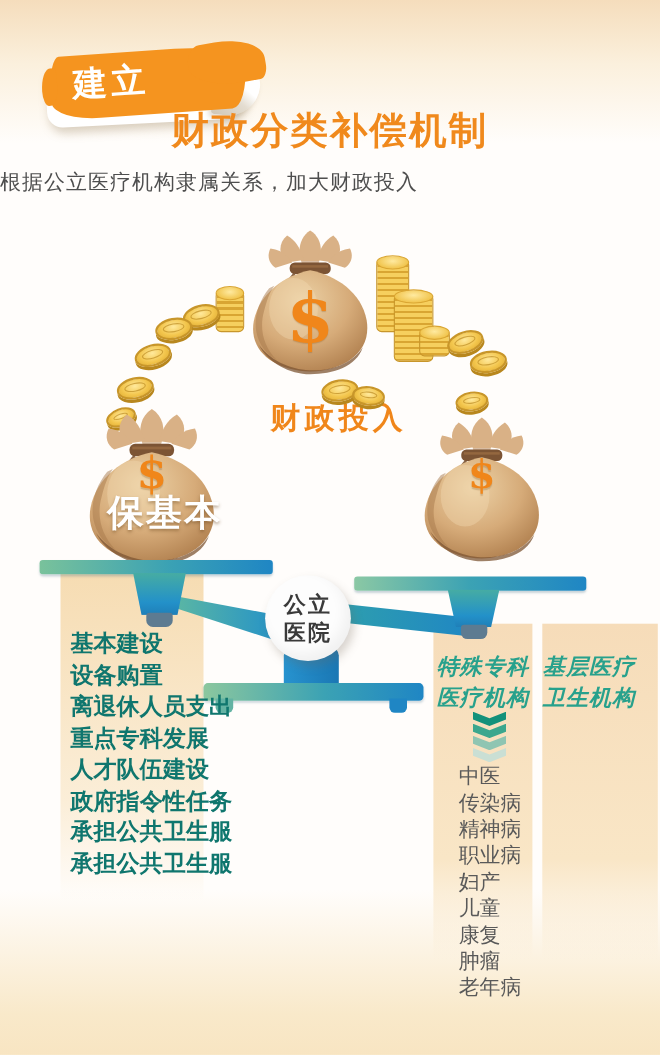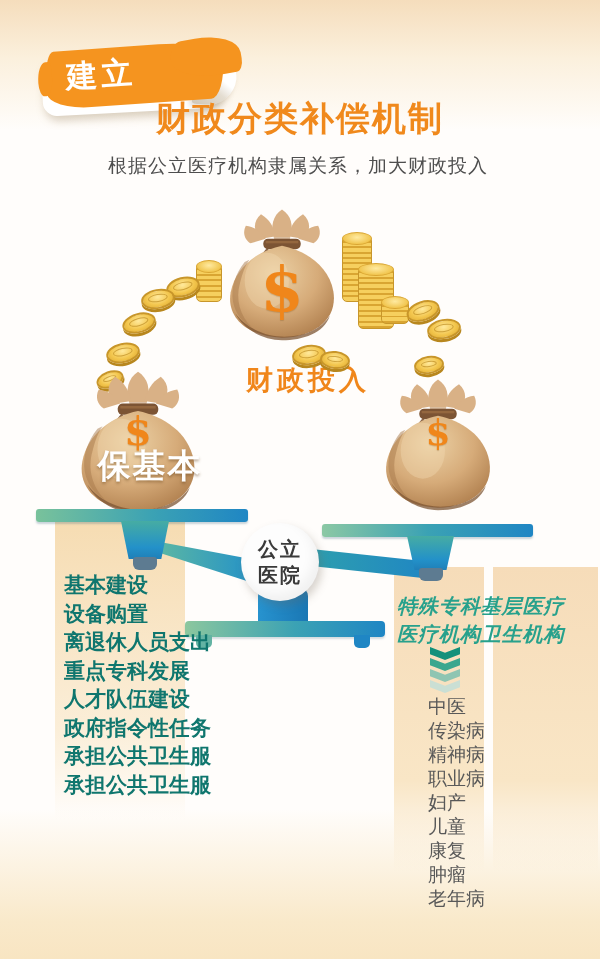--- a/index.html
+++ b/index.html
@@ -27,21 +27,21 @@
     background:#f5941f; transform:rotate(-4deg);
     border-radius:10px 70px 16px 48px / 34px 20px 44px 18px; }
   .banner-brush::before{ content:""; position:absolute; right:-18px; top:-4px; width:70px; height:40px;
     background:#f5941f; border-radius:18px 60px 10px 70px / 26px 30px 18px 30px; transform:rotate(-6deg); }
   .banner-brush::after{ content:""; position:absolute; left:-8px; top:10px; width:14px; height:34px;
     background:#f5941f; border-radius:60% 20% 50% 40%; }
   .banner-label{ position:absolute; left:32px; top:16px; font-size:31px; font-weight:800;
     color:#ffffff; letter-spacing:4px; transform:rotate(-4deg); z-index:3; }
   .page-title{ position:absolute; left:0; top:96px; width:600px; text-align:center;
     font-size:34px; font-weight:800; color:#f0891c; letter-spacing:2px; }
-  .page-subtitle{ position:absolute; left:0; top:153px; width:596px; text-align:center;
+  .page-subtitle{ position:absolute; left:0; top:153px; width:596px; 
     font-size:19px; color:#4e4e4e; letter-spacing:1px; }
 
   
   .col-left{ position:absolute; left:55px; top:519px; width:130px; height:300px;
     background:linear-gradient(180deg,#f6dcb2 0%, #fbeed8 70%, rgba(251,238,216,0) 100%); }
   .col-a{ position:absolute; left:394px; top:567px; width:90px; height:305px;
     background:linear-gradient(180deg,#f6dcb9 0%, #f9e6c6 70%, rgba(249,230,198,0) 100%); }
   .col-b{ position:absolute; left:493px; top:567px; width:105px; height:305px;
     background:linear-gradient(180deg,#f6dcb9 0%, #f9e6c6 70%, rgba(249,230,198,0) 100%); }
 
@@ -107,29 +107,29 @@
     background:radial-gradient(ellipse at 50% 40%, #ffeaa0, #f0c34a 75%); border:1px solid #d9a532; border-radius:50%; }
 
   
   .left-list{ position:absolute; left:64px; top:571px; z-index:6; }
   .left-list div{ font-size:21px; font-weight:700; color:#0f766e; line-height:28.5px; white-space:nowrap; }
 
   
   .col-head{ position:absolute; z-index:6; text-align:center;font-style:italic; }
   .col-head span{ display:block; font-size:20px; font-weight:700; color:#27a18c; line-height:28px; letter-spacing:1px; white-space:nowrap; }
   .col-head.a{ left:394px; top:592px; width:90px; }
-  .col-head.b{ left:480px; top:592px; width:85px; }
+  .col-head.b{ left:493px; top:592px; width:85px; }
   .chevrons{ position:absolute; left:430px; top:649px; width:30px; z-index:6; }
   .chev{ display:block; width:30px; height:13px; margin-top:-2px;
     clip-path:polygon(0 0, 50% 45%, 100% 0, 100% 55%, 50% 100%, 0 55%); }
   .chev:nth-child(1){ background:#13917b; }
   .chev:nth-child(2){ background:#3ba78e; }
   .chev:nth-child(3){ background:#8fc5b2; }
   .chev:nth-child(4){ background:#cadfd4; }
-  .right-list{ position:absolute; left:428px; top:694px; z-index:6; }
+  .right-list{ position:absolute; left:417px; top:694px; z-index:6; }
   .right-list div{ font-size:19px; color:#595959; line-height:24px; white-space:nowrap; }
 </style>
 </head>
 <body>
 
 <svg width="0" height="0" style="position:absolute" aria-hidden="true">
   <defs>
     <radialGradient id="bagBody" cx="42%" cy="30%" r="78%">
       <stop offset="0%" stop-color="#ecd2a6"></stop>
       <stop offset="55%" stop-color="#d6ab79"></stop>

